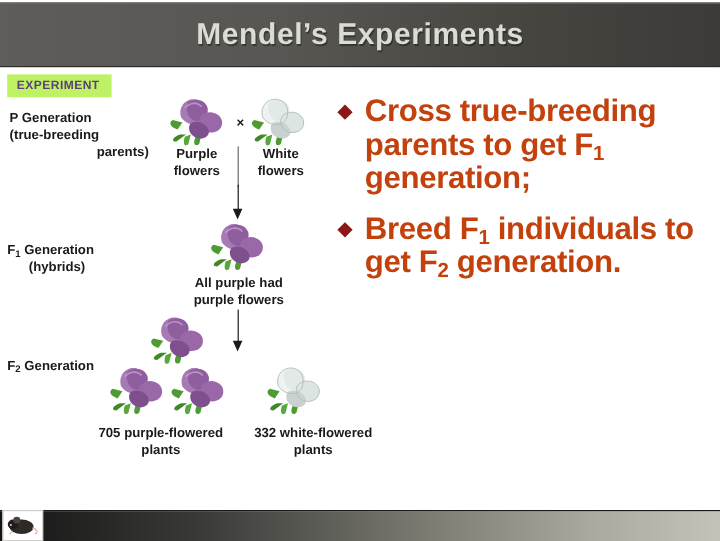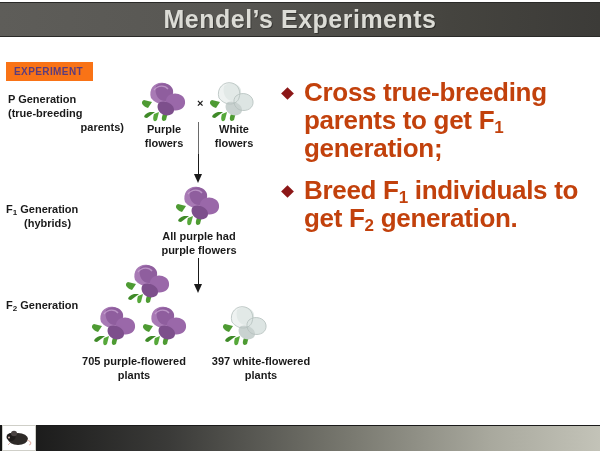--- a/index.html
+++ b/index.html
@@ -15,21 +15,21 @@
     font-family: "Liberation Sans", sans-serif;
     background: #ffffff;
   }
 
   
   .title-bar {
     position: absolute;
     left: 0;
     top: 2px;
     width: 600px;
-    height: 35px;
+    height: 54px;
     background: linear-gradient(to right, #5e5d59 0%, #575652 40%, #45443f 75%, #3c3b38 100%);
     border-top: 1px solid #2a2a28;
     border-bottom: 1px solid #2a2a28;
     box-sizing: border-box;
     display: flex;
     align-items: center;
     justify-content: center;
   }
   .title-text {
     color: #dcdcd6;
@@ -47,21 +47,21 @@
     left: 0;
     top: 50px;
     width: 320px;
     height: 350px;
   }
 
   .experiment-badge {
     position: absolute;
     left: 6px;
     top: 12px;
-    background: #f97316;
+    background: #bef264;
     color: #5c3d7d;
     font-size: 10px;
     font-weight: bold;
     letter-spacing: 0.4px;
     padding: 4px 10px 4px 8px;
   }
 
   .gen-label {
     position: absolute;
     font-size: 11px;
@@ -337,21 +337,21 @@
       <path d="M13 20 C10 10 18 3 26 5 C33 7 35 14 33 20 C31 27 20 29 13 20 Z" fill="none" stroke="#b4bfbd" stroke-width="0.8"></path>
       <path d="M30 18 C36 13 46 16 47 23 C48 30 41 34 34 32 C28 30 26 22 30 18 Z" fill="none" stroke="#b4bfbd" stroke-width="0.8"></path>
     </svg>
   </div>
 
   <div class="fig-caption" style="left:68px; top:305px; width:132px;">
     <span>705 purple-flowered</span><br>
     <span>plants</span>
   </div>
   <div class="fig-caption" style="left:201px; top:305px; width:120px;">
-    <span>397 white-flowered</span><br>
+    <span>332 white-flowered</span><br>
     <span>plants</span>
   </div>
 
 </div>
 
 <div class="bullets">
 
   <div class="bullet-row">
     <div class="diamond"></div>
     <div class="bullet-text"><span>Cross true-breeding parents to get F</span><span class="sub">1</span><span> generation;</span></div>

